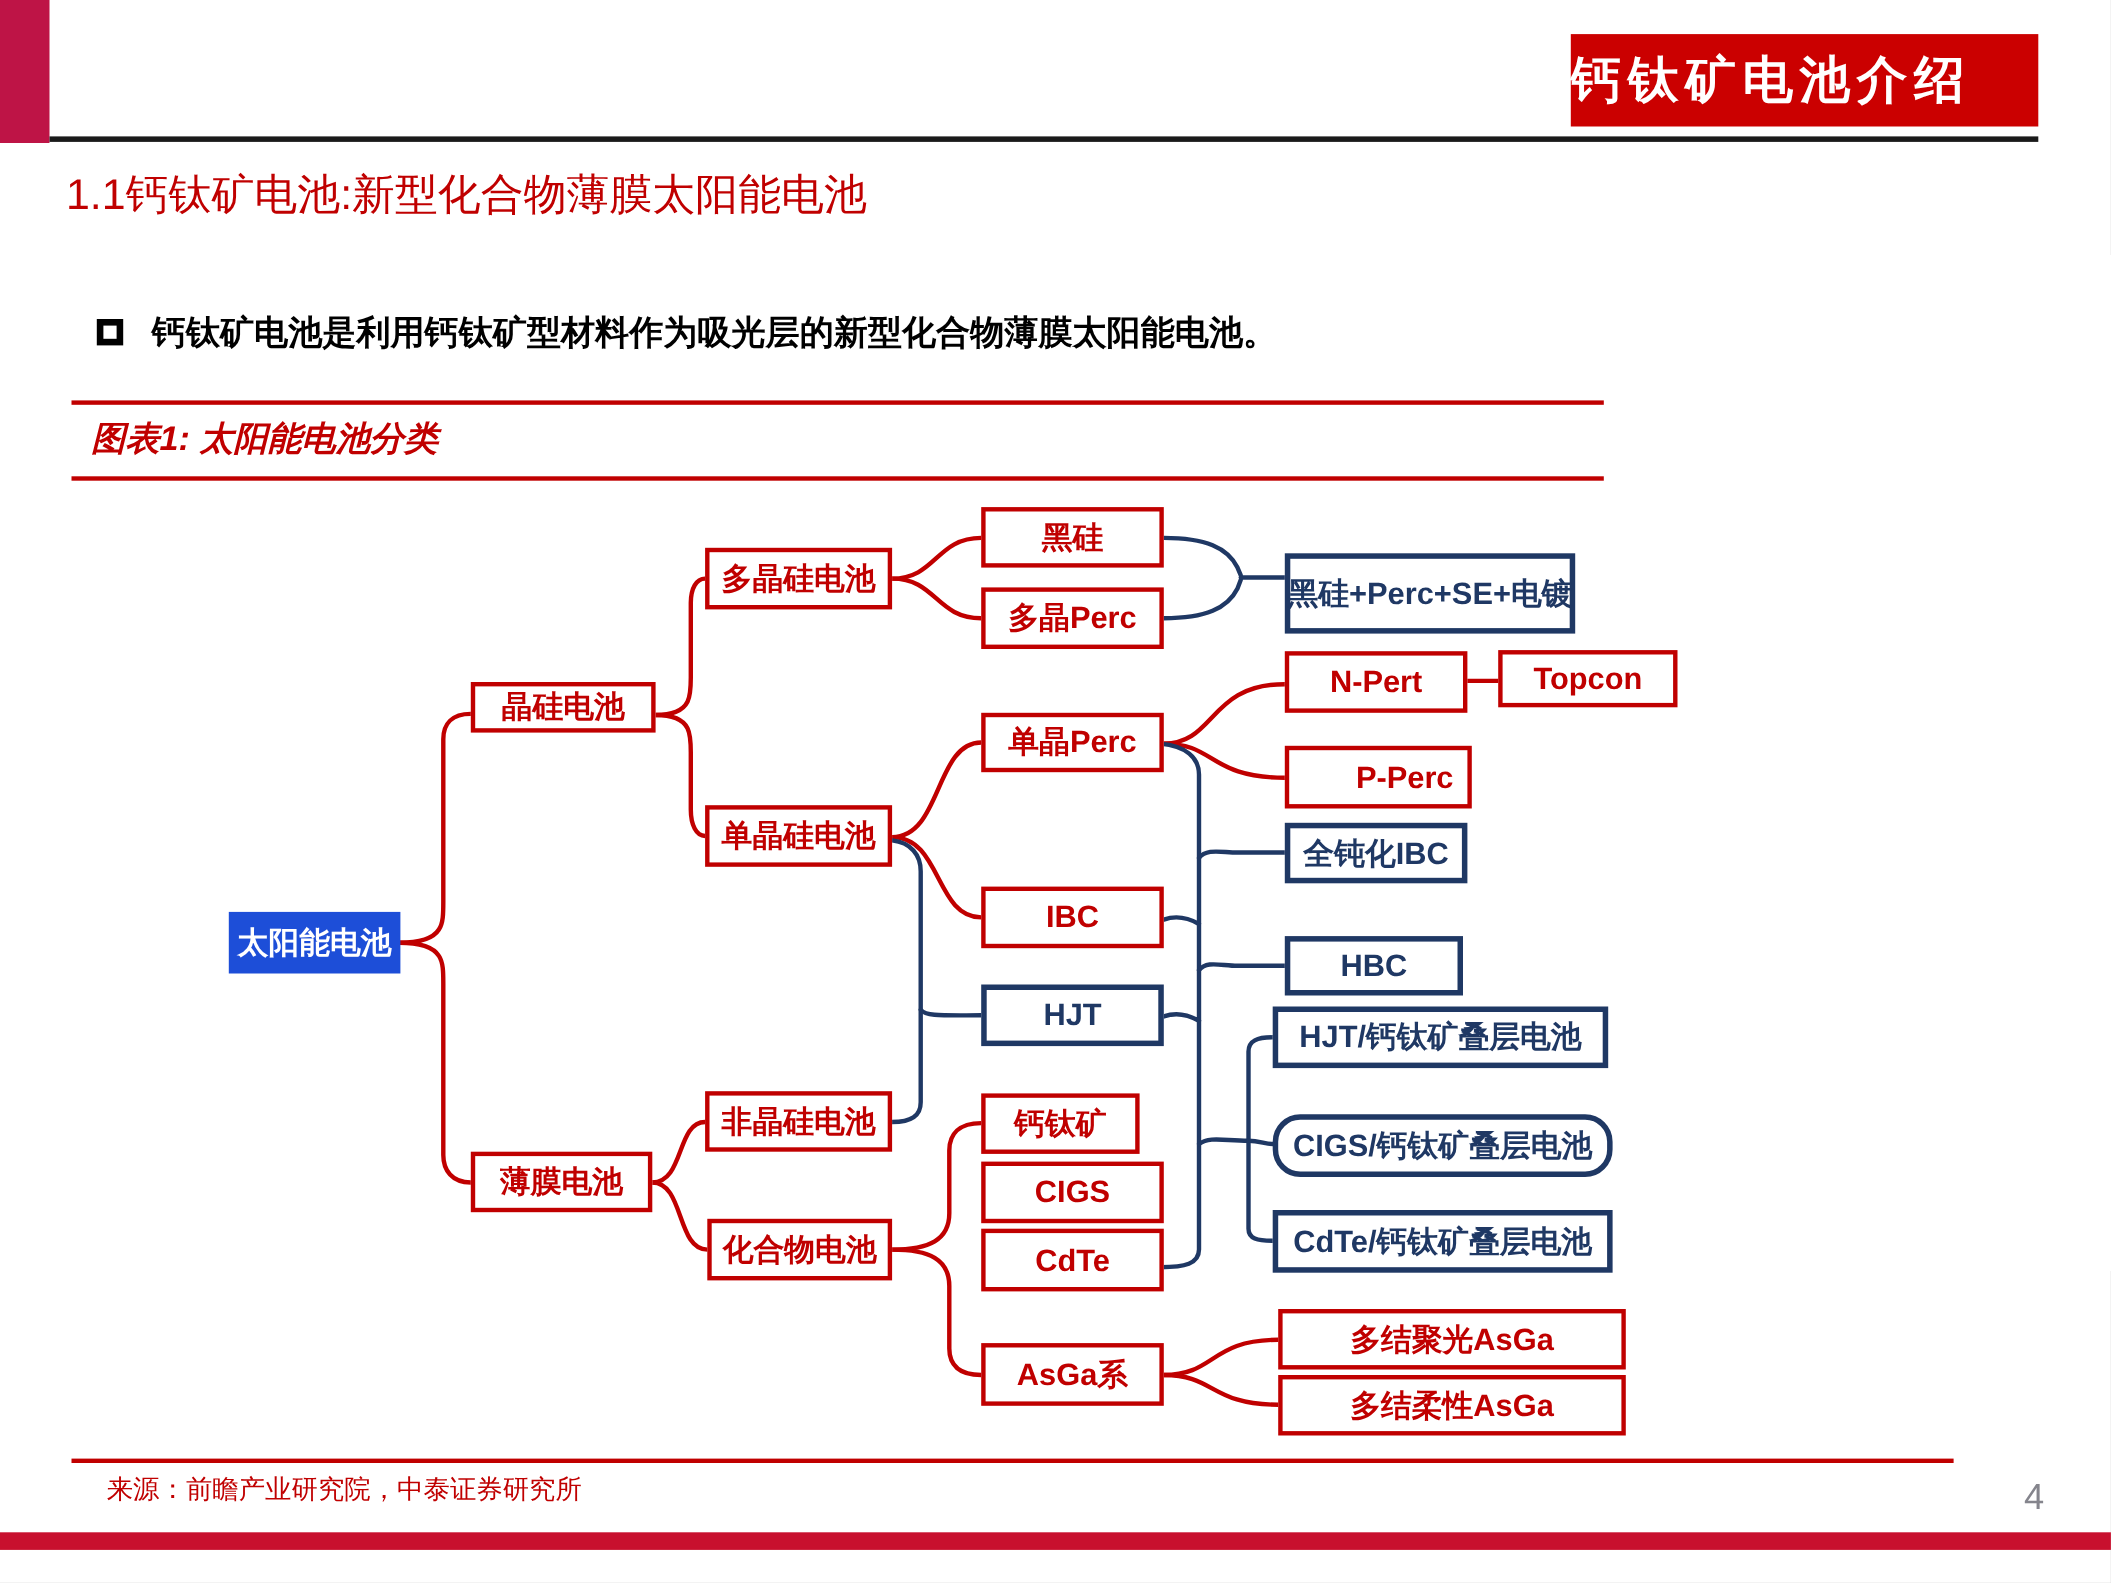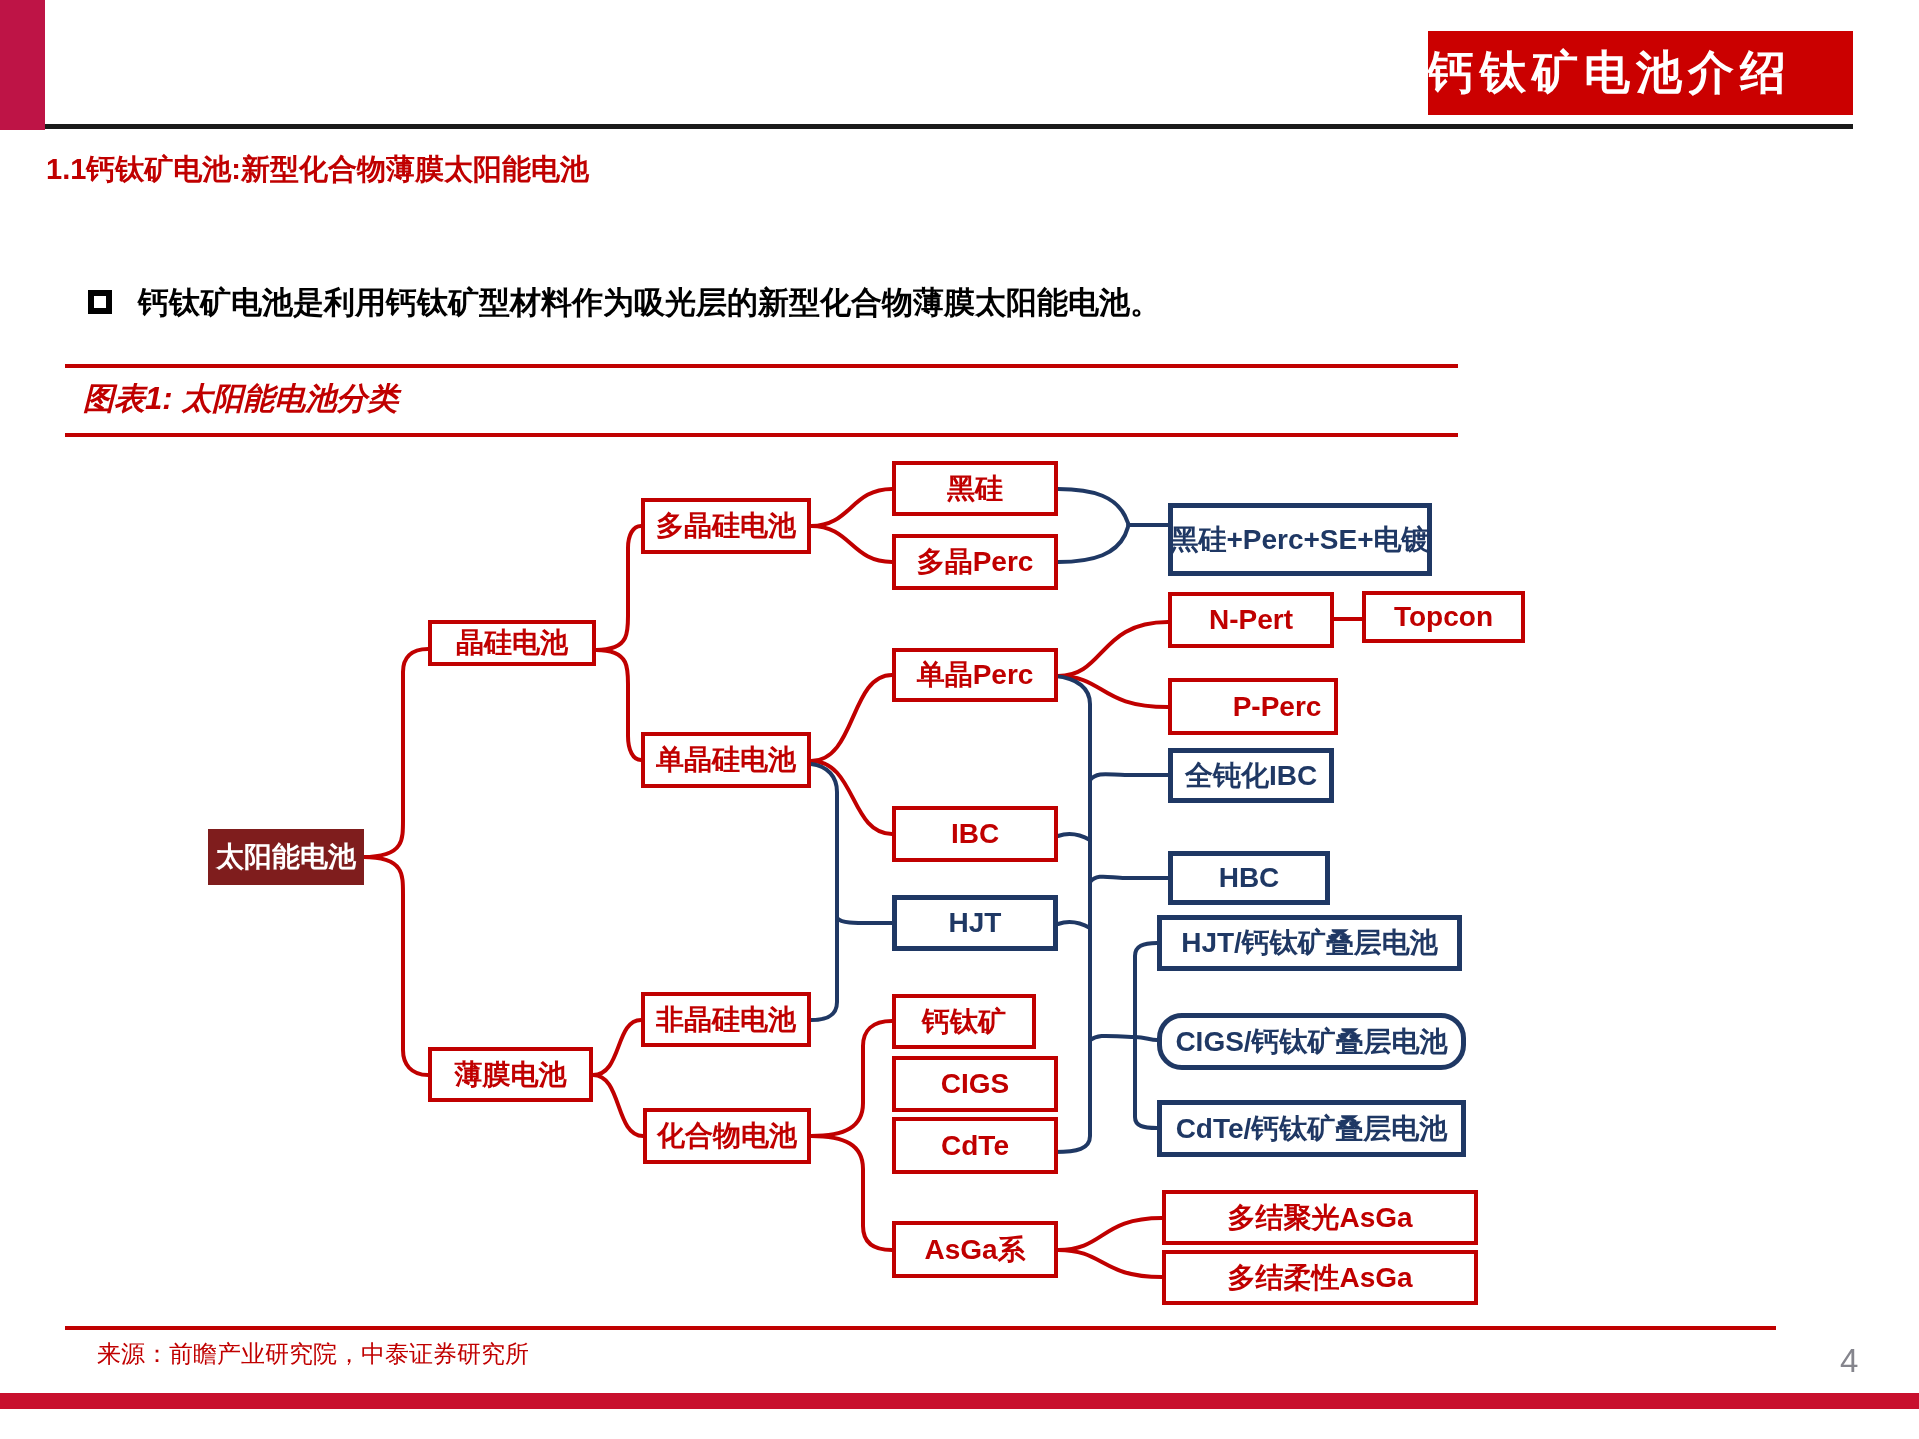--- a/index.html
+++ b/index.html
@@ -6,42 +6,42 @@
   *{box-sizing:border-box;font-family:"Liberation Sans","DejaVu Sans",sans-serif;}
   #slide{position:relative;width:1919px;height:1439px;background:#ffffff;overflow:hidden;margin:0 auto;}
 
   
   #corner-block{position:absolute;left:0;top:0;width:45px;height:130px;background:#BE1446;}
   #header-line{position:absolute;left:45px;top:124px;width:1808px;height:5px;background:#1a1a1a;}
   #banner{position:absolute;left:1428px;top:31px;width:425px;height:84px;background:#CB0000;
           display:flex;align-items:center;justify-content:flex-start;}
   #banner span{color:#ffffff;font-size:46px;font-weight:bold;letter-spacing:6px;white-space:nowrap;}
 
-  #section-title{position:absolute;left:46px;top:150px;font-size:29px;font-weight:bold;color:#C00000;white-space:nowrap;}
+  #section-title{position:absolute;left:60px;top:150px;font-size:39px;font-weight:normal;color:#C00000;white-space:nowrap;}
 
   #bullet-row{position:absolute;left:88px;top:282px;display:flex;align-items:flex-start;}
   #bullet-square{width:24px;height:24px;border:6px solid #000;margin-top:8px;margin-right:26px;flex:none;}
   #bullet-text{font-size:31px;font-weight:bold;color:#000;white-space:nowrap;}
 
   .red-rule{position:absolute;background:#C00000;height:4px;}
   #figure-rule-top{left:65px;top:364px;width:1393px;}
   #figure-rule-bottom{left:65px;top:433px;width:1393px;}
   #figure-label{position:absolute;left:83px;top:378px;font-size:31px;font-weight:bold;font-style:italic;color:#C00000;white-space:nowrap;}
 
   
   #connectors{position:absolute;left:0;top:0;z-index:1;}
   #connectors path{fill:none;stroke-linecap:round;stroke-linejoin:round;}
   #connectors .red{stroke:#C00000;stroke-width:4;}
   #connectors .navy{stroke:#1F3864;stroke-width:4;}
 
   .node{position:absolute;z-index:2;background:#fff;display:flex;align-items:center;justify-content:center;
         font-weight:bold;font-size:28px;white-space:nowrap;}
   .node.red{border:4px solid #C00000;color:#C00000;}
   .node.navy{border:5px solid #1F3864;color:#1F3864;}
-  .node.filled{background:#7f1d1d;color:#ffffff;border:none;}
+  .node.filled{background:#1d4ed8;color:#ffffff;border:none;}
 
   
   #source-rule{left:65px;top:1326px;width:1711px;}
   #source-text{position:absolute;left:97px;top:1338px;font-size:24px;color:#C00000;white-space:nowrap;}
   #page-number{position:absolute;left:1840px;top:1342px;font-size:33px;color:#85858d;}
   #bottom-bar{position:absolute;left:0;top:1393px;width:1919px;height:16px;background:#C8102E;}
 </style>
 </head>
 <body>
 

